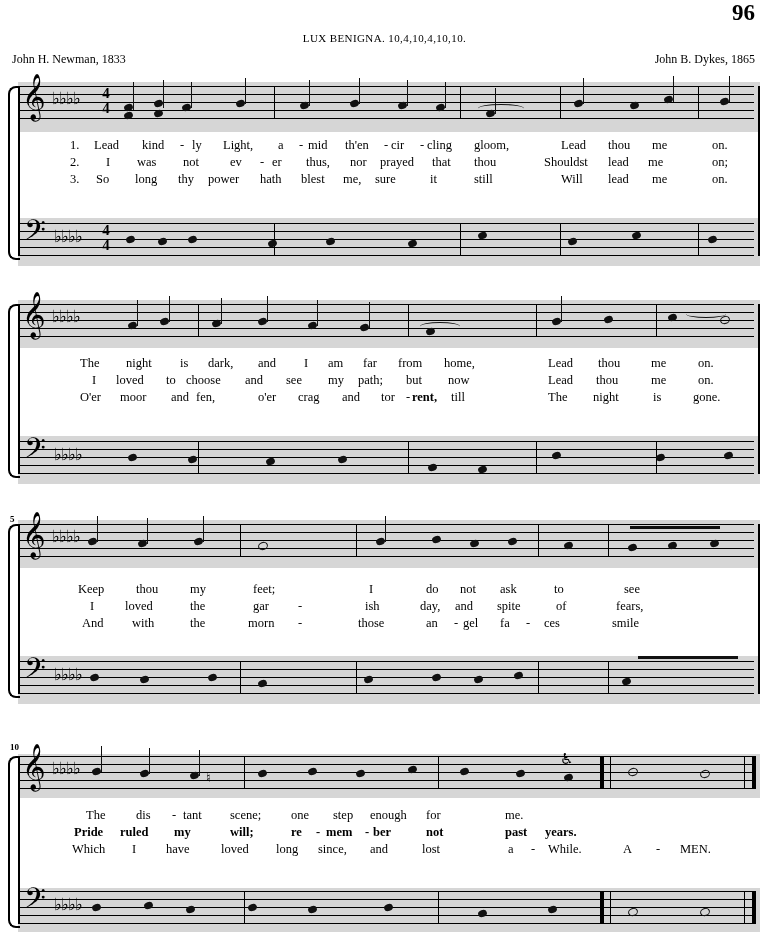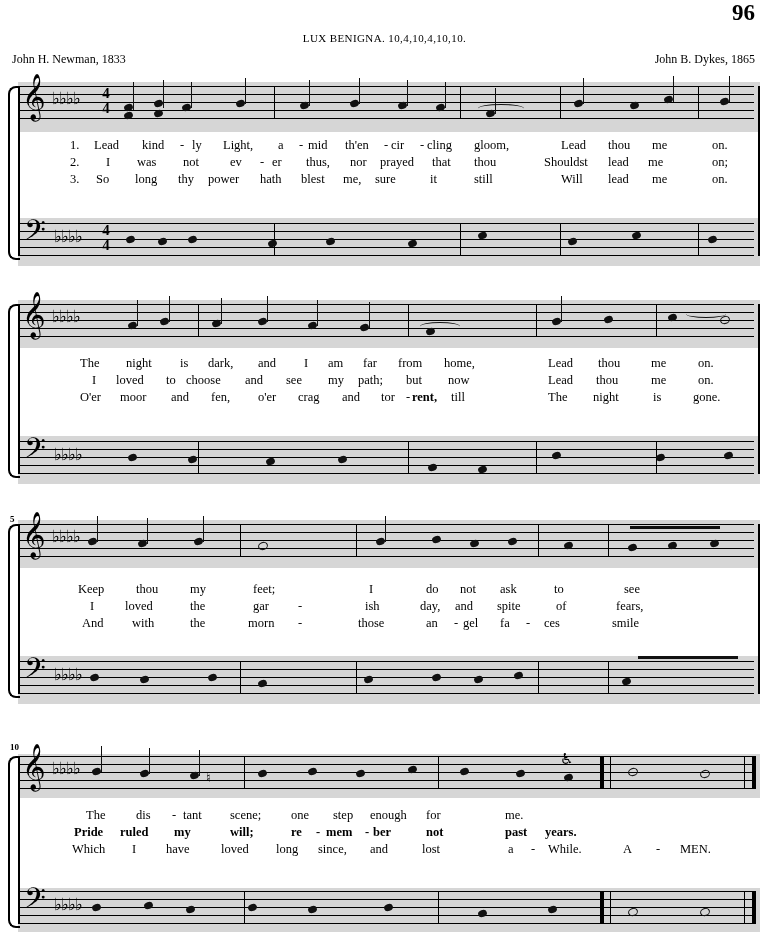--- a/index.html
+++ b/index.html
@@ -329,21 +329,21 @@
         <span class="lw" style="left: 440px;">now</span>
         <span class="lw" style="left: 540px;">Lead</span>
         <span class="lw" style="left: 588px;">thou</span>
         <span class="lw" style="left: 643px;">me</span>
         <span class="lw" style="left: 690px;">on.</span>
       </div>
     <div class="lyrics" style="top:102px;">
         <span class="lw" style="left: 72px;">O'er</span>
         <span class="lw" style="left: 112px;">moor</span>
         <span class="lw" style="left: 163px;">and</span>
-        <span class="lw" style="left: 203px;">fen,</span>
+        <span class="lw" style="left: 188px;">fen,</span>
         <span class="lw" style="left: 250px;">o'er</span>
         <span class="lw" style="left: 290px;">crag</span>
         <span class="lw" style="left: 334px;">and</span>
         <span class="lw" style="left: 373px;">tor</span>
         <span class="lw" style="left: 398px;">-</span>
         <span class="lw" style="left: 404px; font-weight: bold;">rent,</span>
         <span class="lw" style="left: 443px;">till</span>
         <span class="lw" style="left: 540px;">The</span>
         <span class="lw" style="left: 585px;">night</span>
         <span class="lw" style="left: 645px;">is</span>

